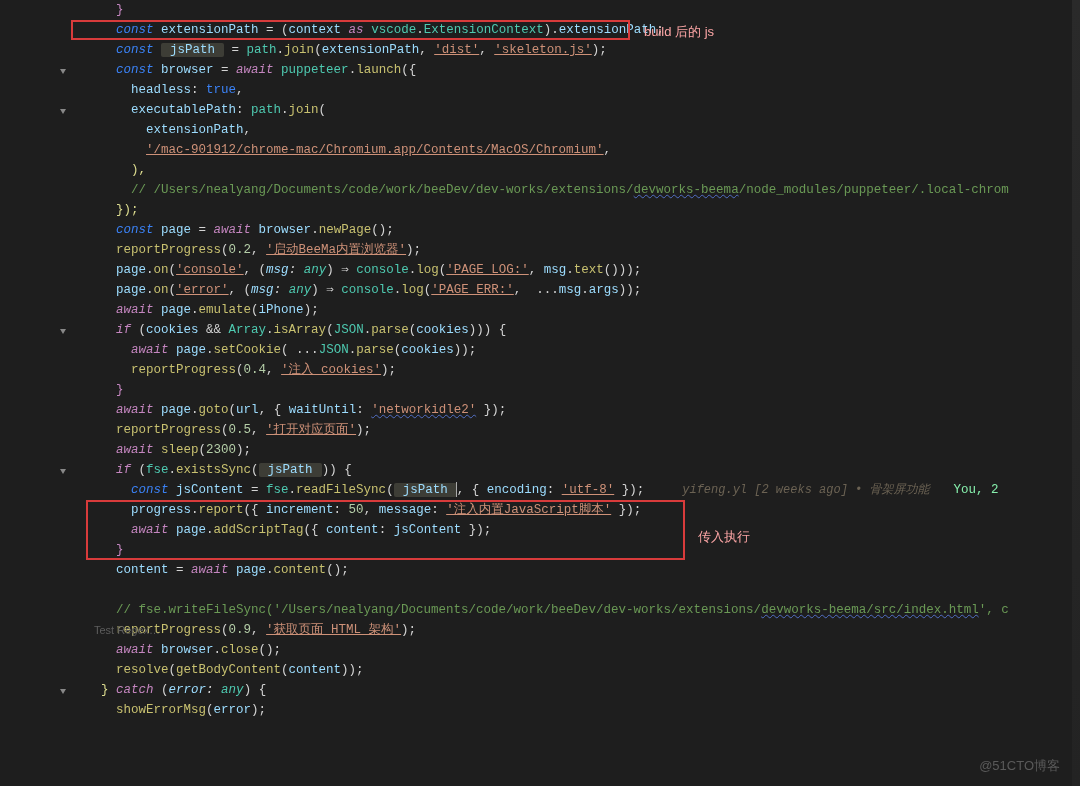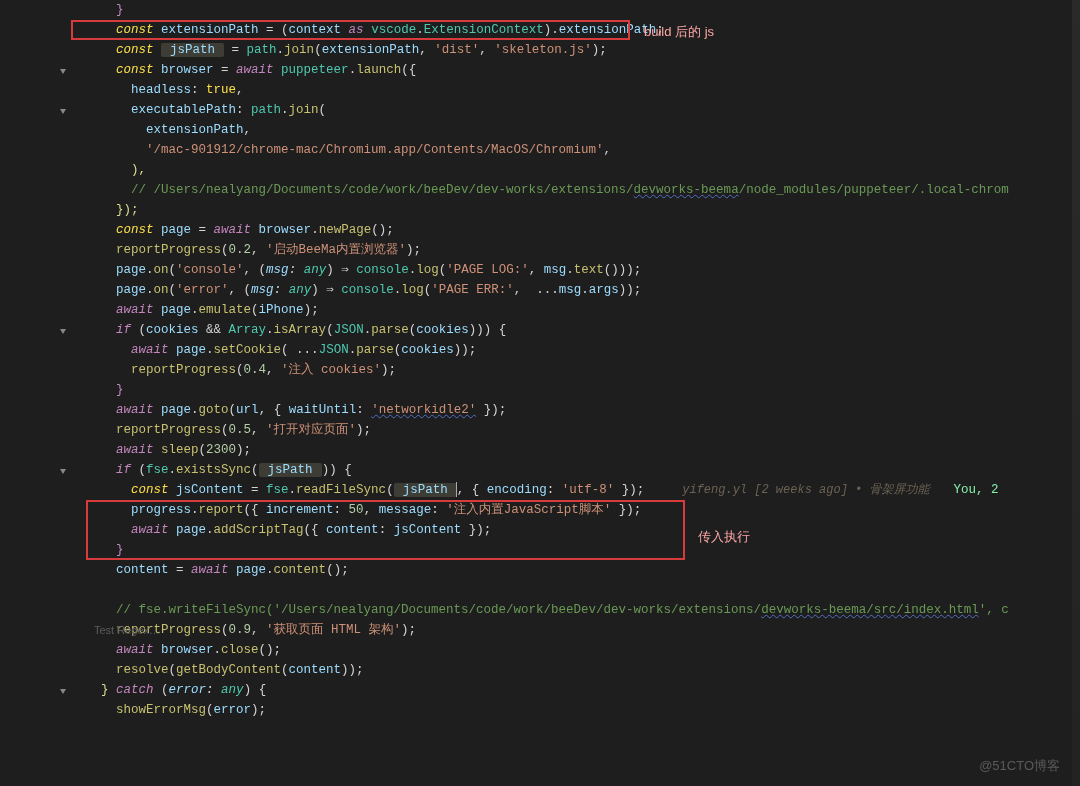--- a/index.html
+++ b/index.html
@@ -42,25 +42,25 @@
   .chev {
     width: 0; height: 0;
     border-left: 3.5px solid transparent;
     border-right: 3.5px solid transparent;
     border-top: 5px solid #888;
     margin-top: 2px;
   }
   .code { white-space: pre; position: relative; }
   .pink   { color: #c586c0; }
   .yellowk{ color: #dcdc8f; }
-  .blue   { color: #fde047; }
+  .blue   { color: #3b82f6; }
   .fn     { color: #c8c170; }
   .lblue  { color: #9cdcfe; }
   .type   { color: #4ec9b0; }
-  .str    { color: #ce9178; }
+  .str    { color: #ce9178; text-decoration: underline; }
   .num    { color: #b5cea8; }
   .cmt    { color: #6a9955; }
   .op     { color: #d4d4d4; }
   .it     { font-style: italic; }
   .paramHighlight { background: rgba(120,120,100,0.35); border-radius: 2px; padding: 0 9px;}
   .wavy { text-decoration: underline wavy rgba(100,140,255,0.7); text-decoration-thickness: 1px; }
   .cursor { border-right: 1.5px solid #aaa; margin-left: -1px; display: inline-block; height: 15px; vertical-align: middle;}
 
   .annot-box1 {
     position: absolute;

